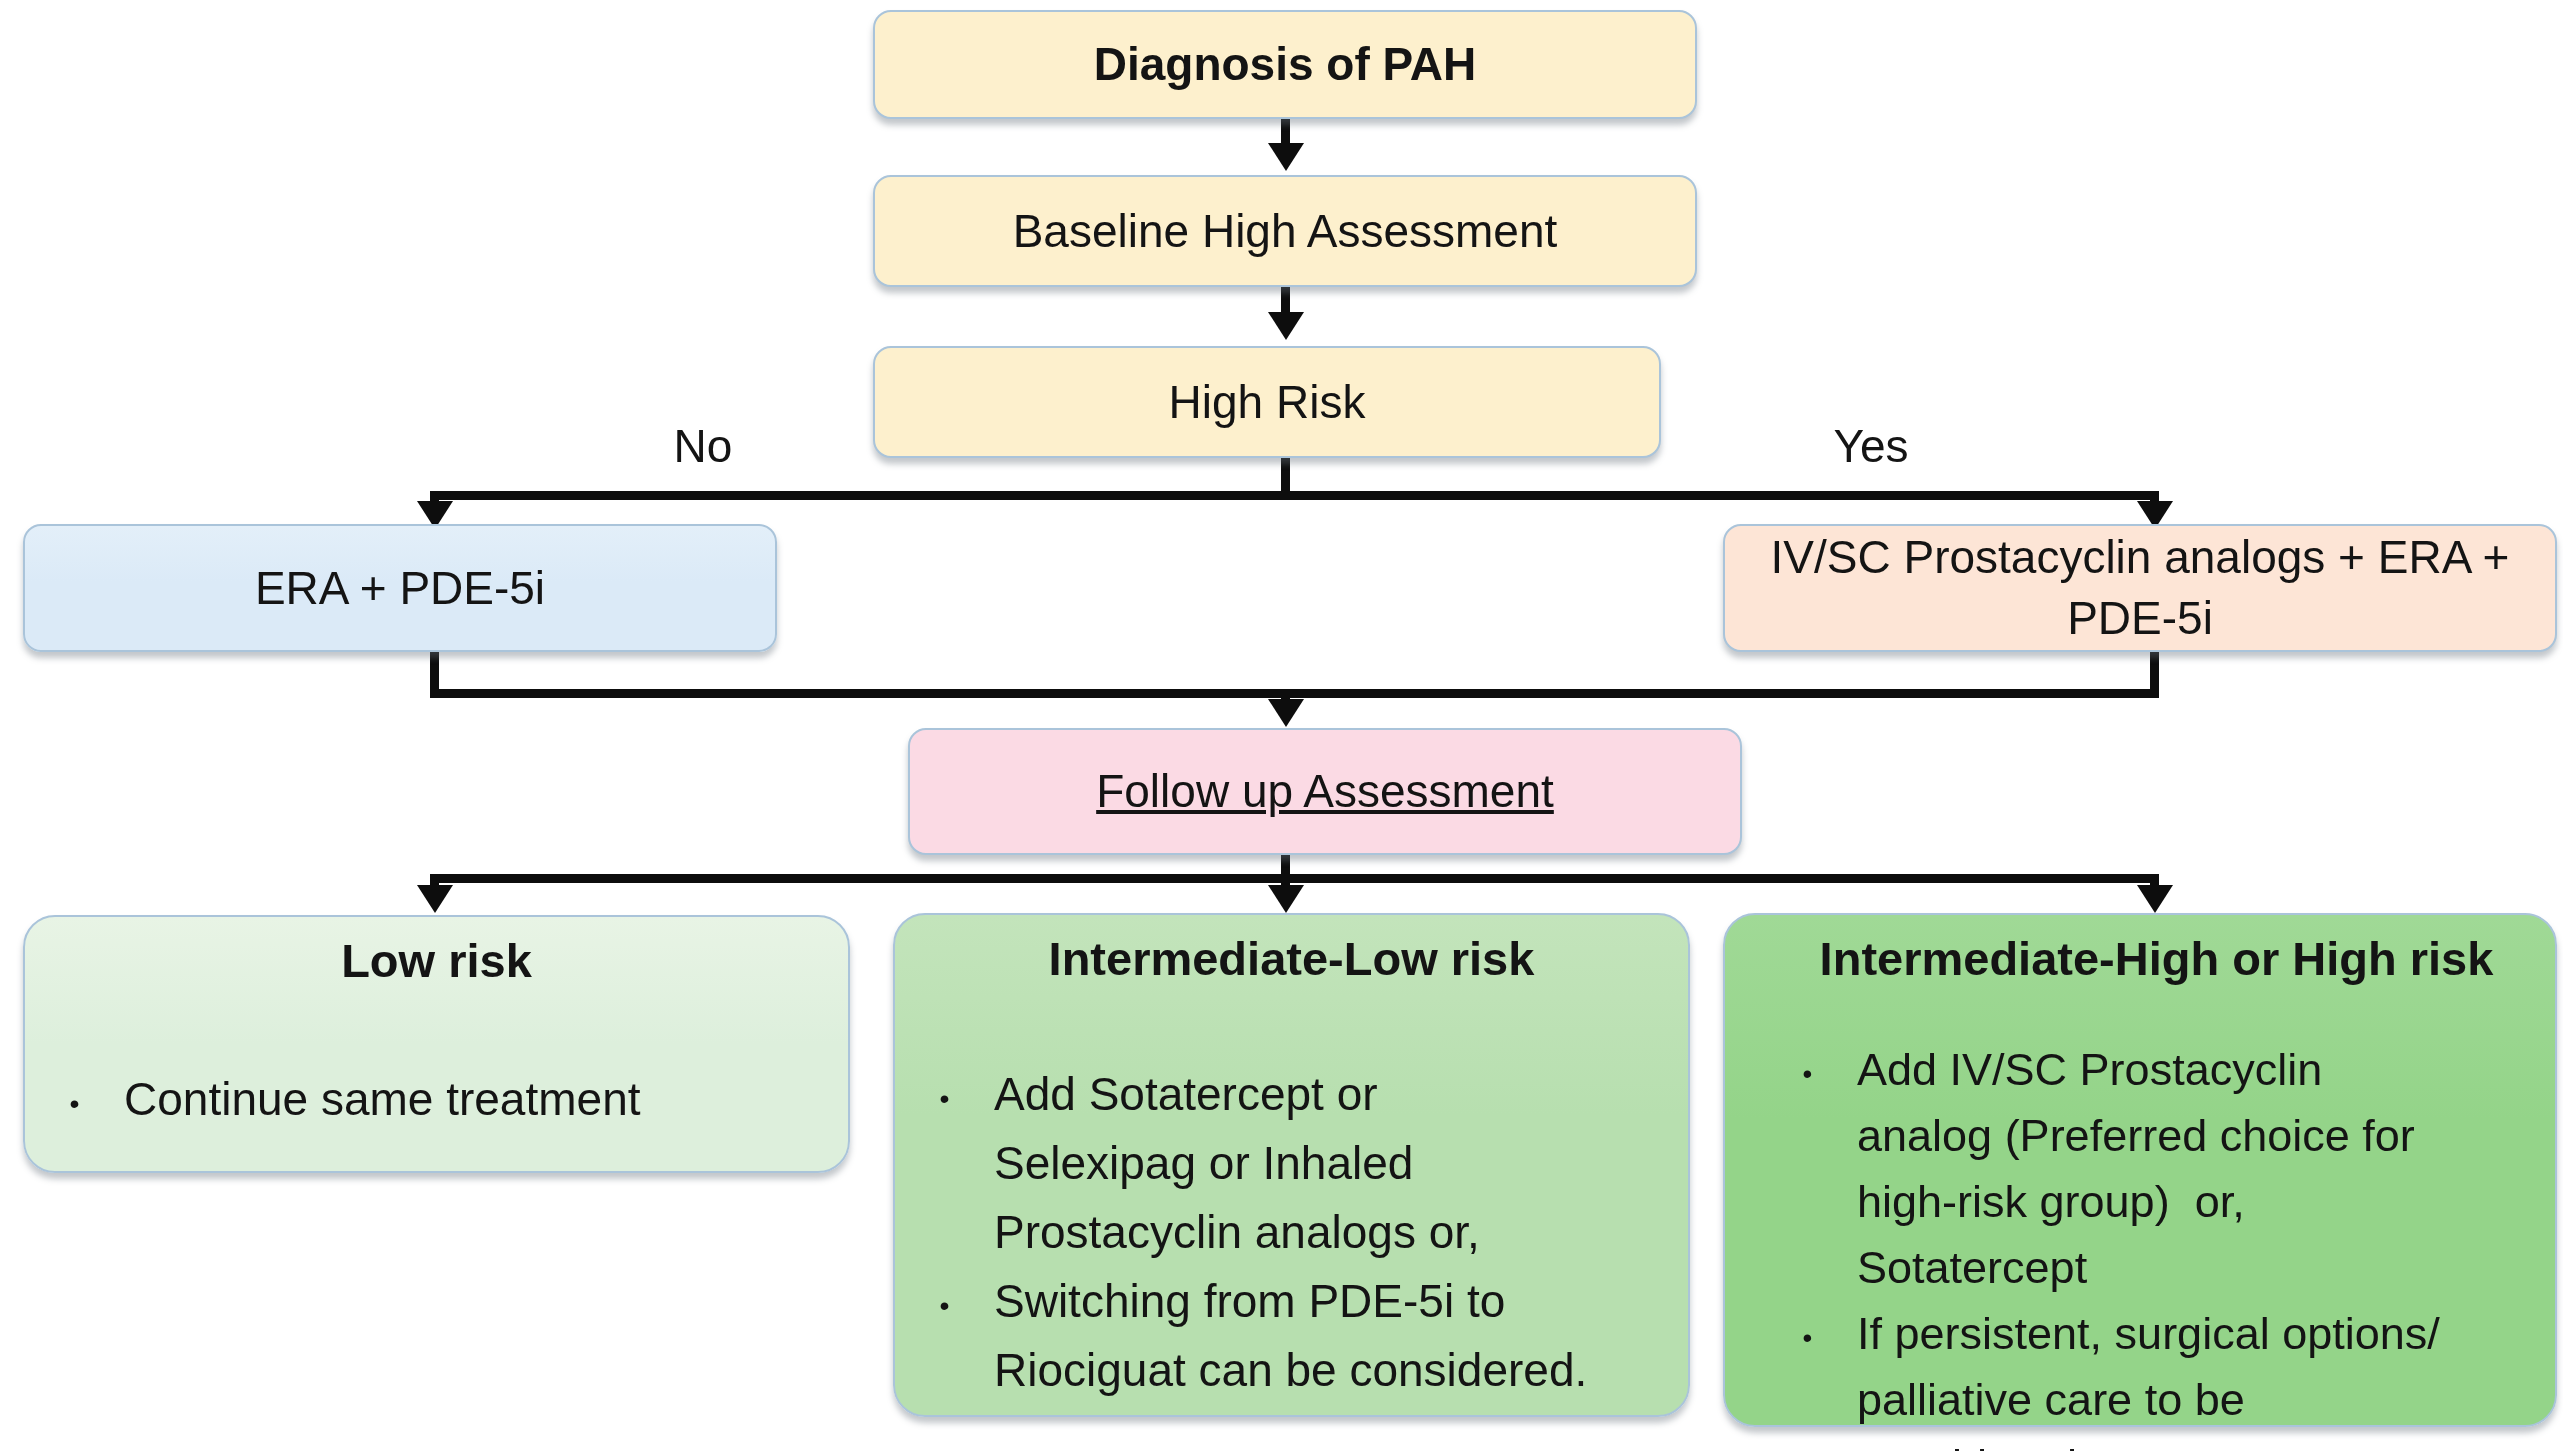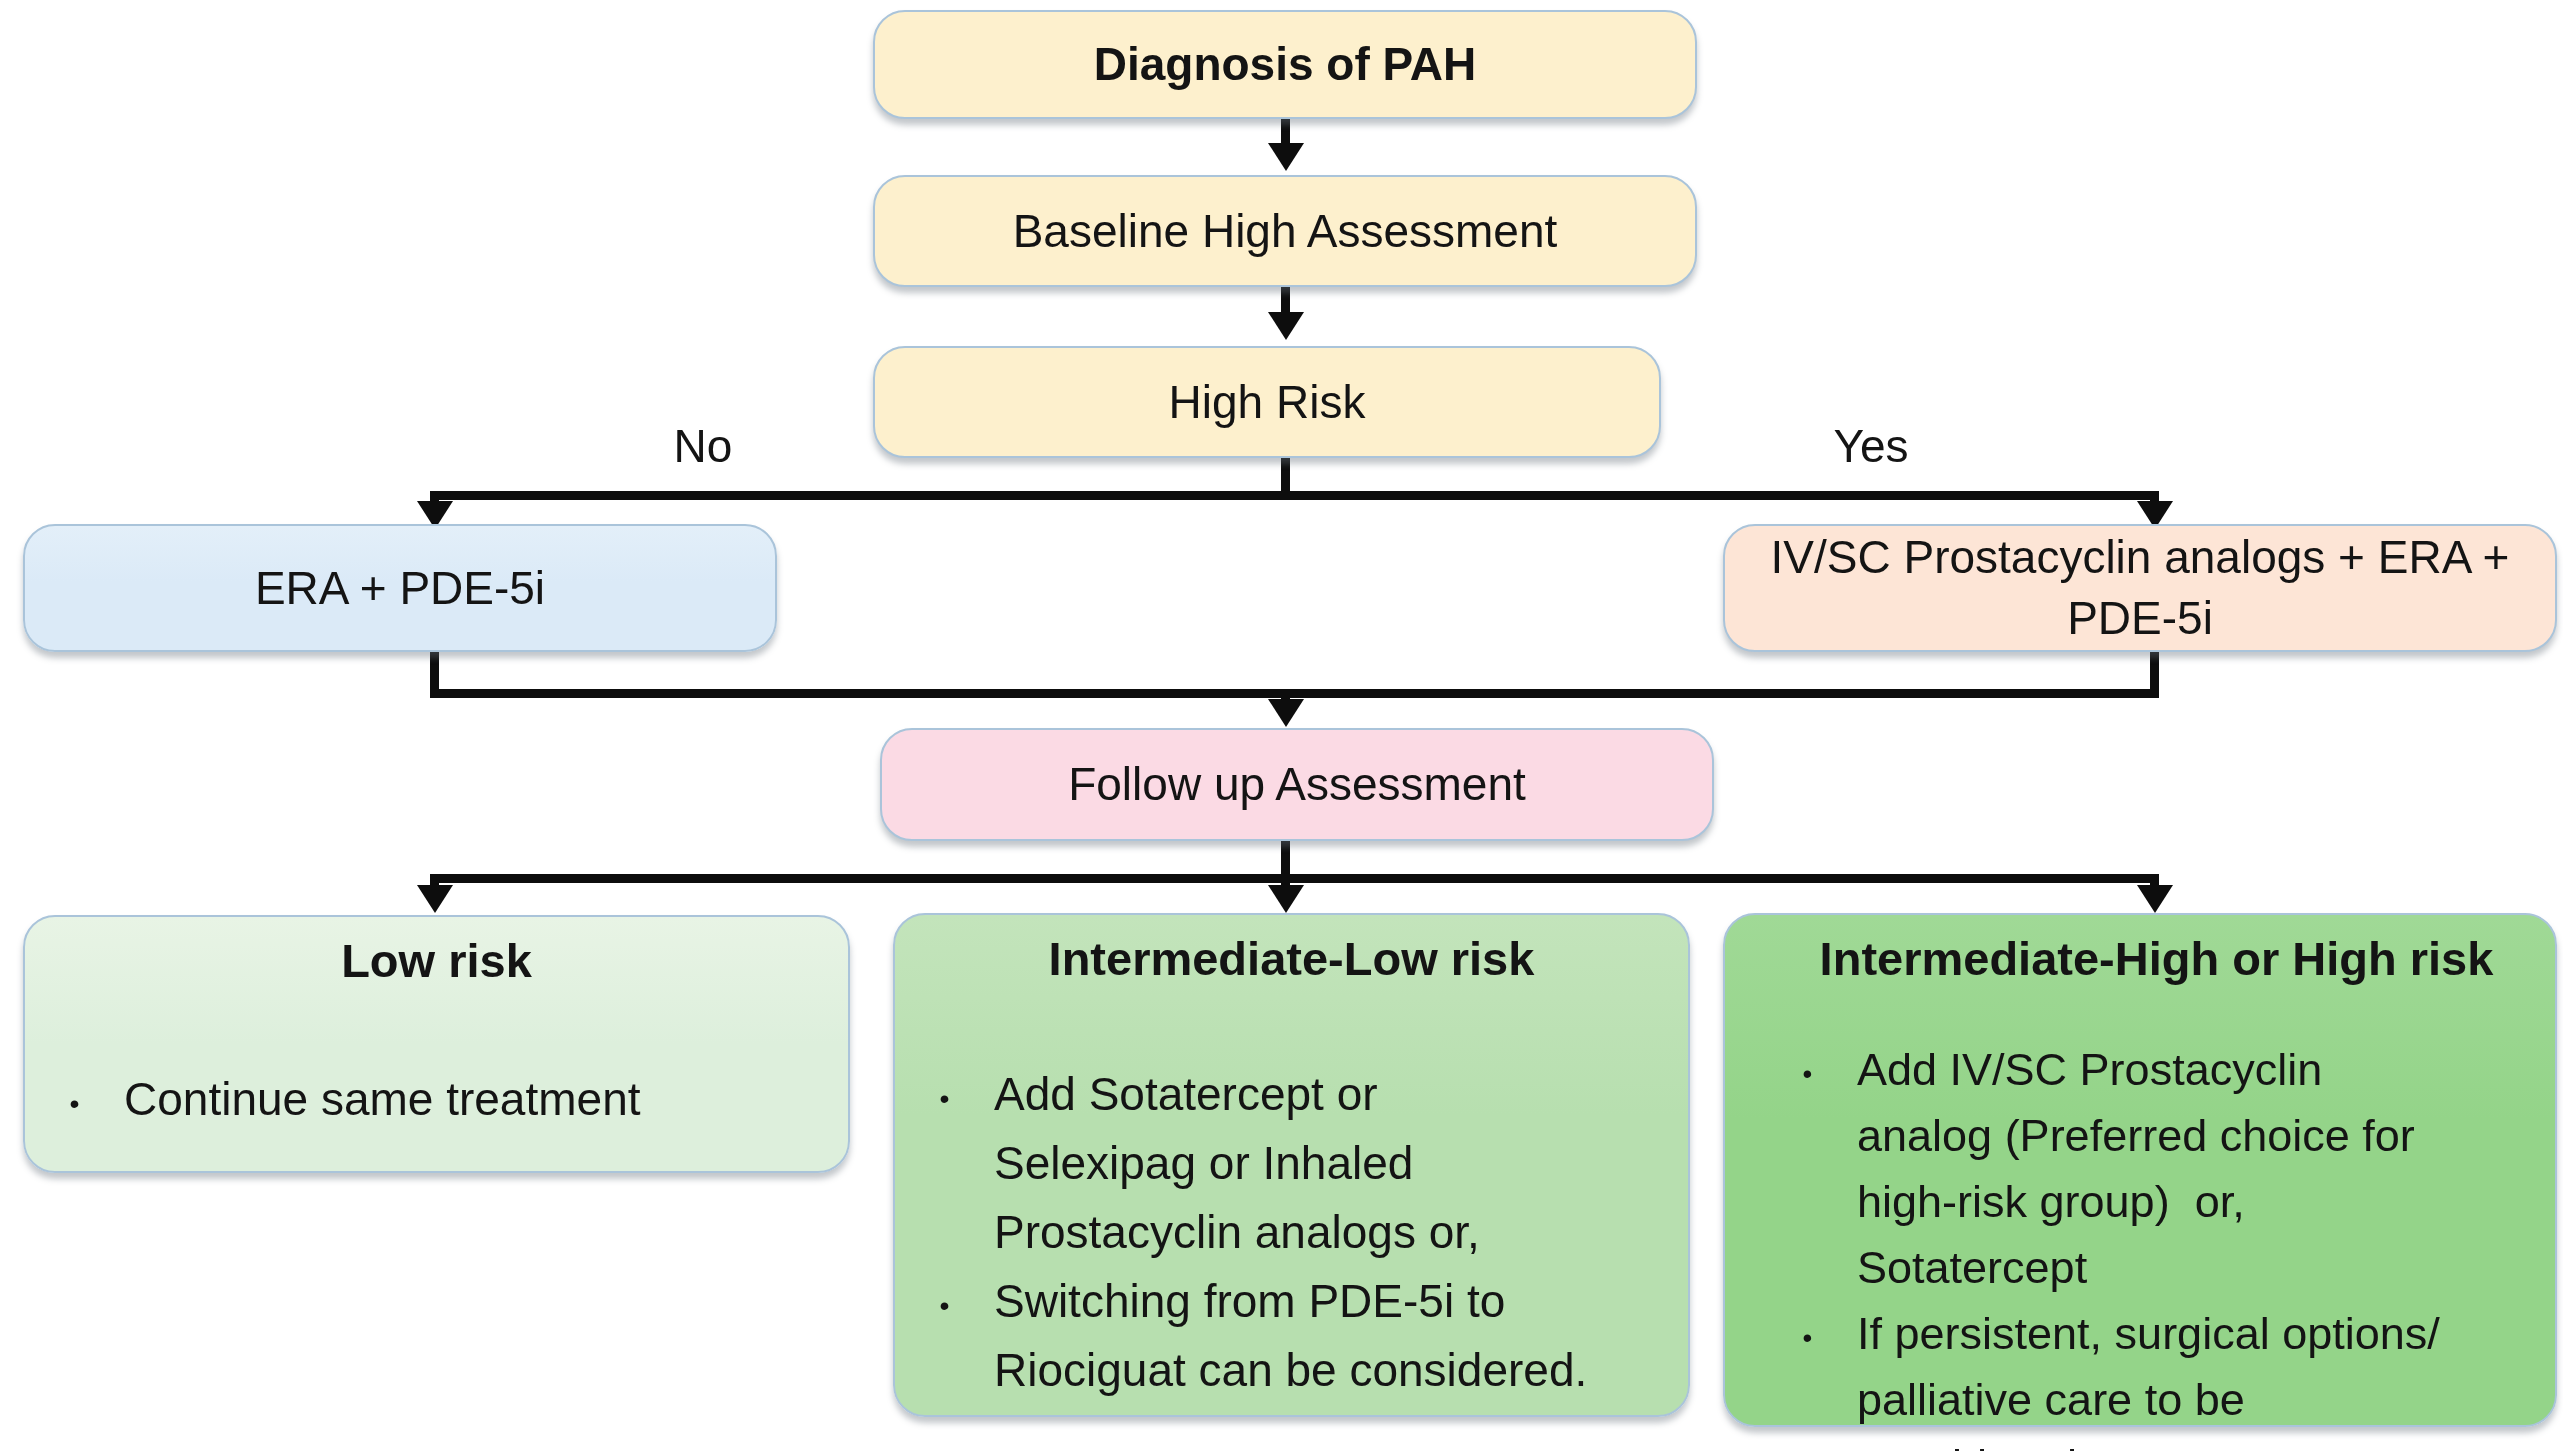--- a/index.html
+++ b/index.html
@@ -27,21 +27,21 @@
     width: 0; height: 0;
     border-left: 18px solid transparent;
     border-right: 18px solid transparent;
     border-top: 28px solid var(--c-line, #0d0d0d);
   }
   
   .box {
     position: absolute;
     box-sizing: border-box;
     border: 2px solid var(--c-border, #aac4da);
-    border-radius: 32px;
+    border-radius: 18px;
     box-shadow: 0 6px 6px rgba(105,115,125,0.40);
   }
   .centerbox {
     display: flex;
     align-items: center;
     justify-content: center;
     text-align: center;
     font-size: 46px;
     line-height: 61px;
   }
@@ -131,21 +131,21 @@
   </div>
 
   <div class="box centerbox fill-blue" style="left:23px; top:524px; width:754px; height:128px;">
     <span>ERA + PDE-5i</span>
   </div>
 
   <div class="box centerbox fill-orange" style="left:1723px; top:524px; width:834px; height:128px; padding:0 36px;">
     <span>IV/SC Prostacyclin analogs + ERA + PDE-5i</span>
   </div>
 
-  <div class="box centerbox fill-pink" style="left:880px; top:728px; width:834px; height:113px;">
+  <div class="box centerbox fill-pink" style="left:908px; top:728px; width:834px; height:127px;text-decoration:underline;">
     <span>Follow up Assessment</span>
   </div>
 
   <div class="box listbox fill-g1" style="left:23px; top:915px; width:827px; height:258px;">
     <div class="box-title">Low risk</div>
     <div class="bullets" style="margin-top:78px; line-height:66px;">
       <div class="bullet-row">
         <span class="dot">•</span>
         <span class="btext">Continue same treatment</span>
       </div>

